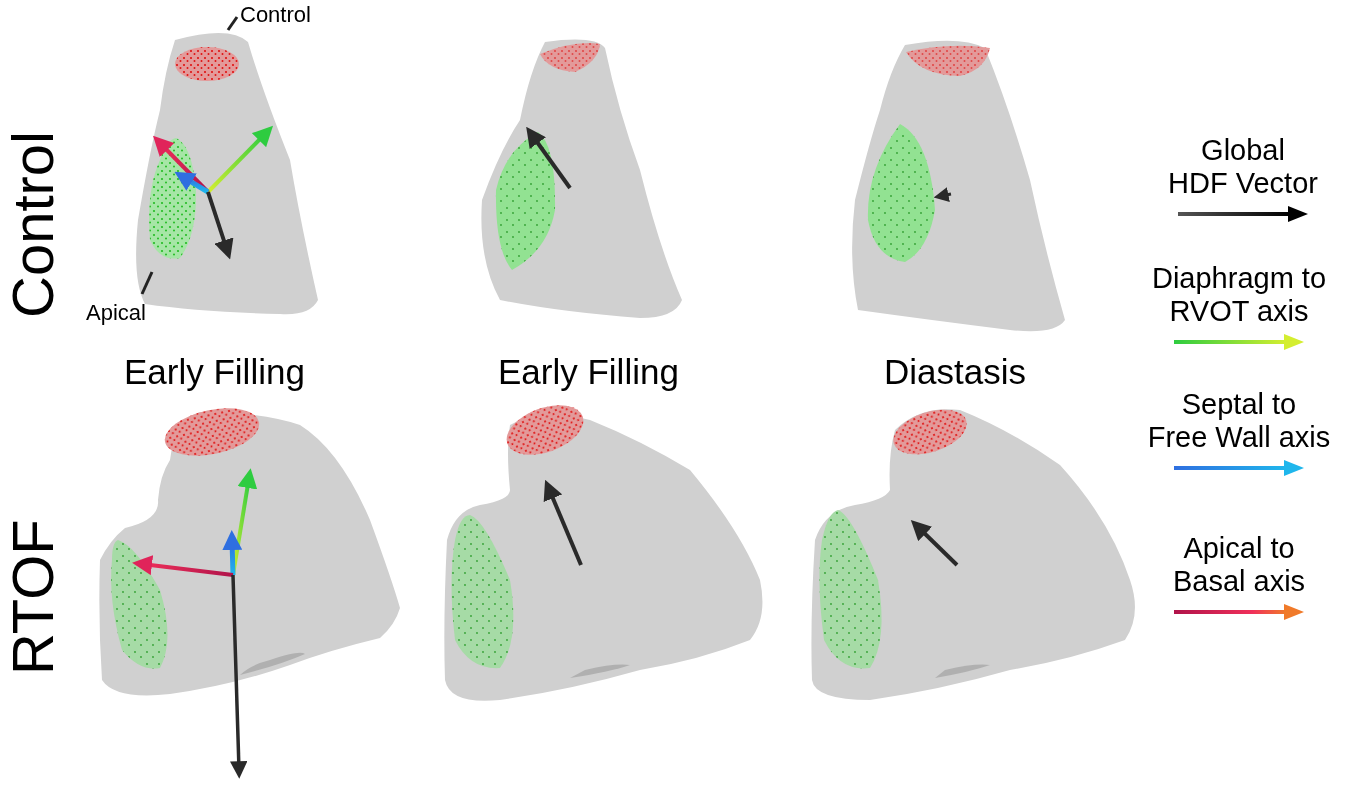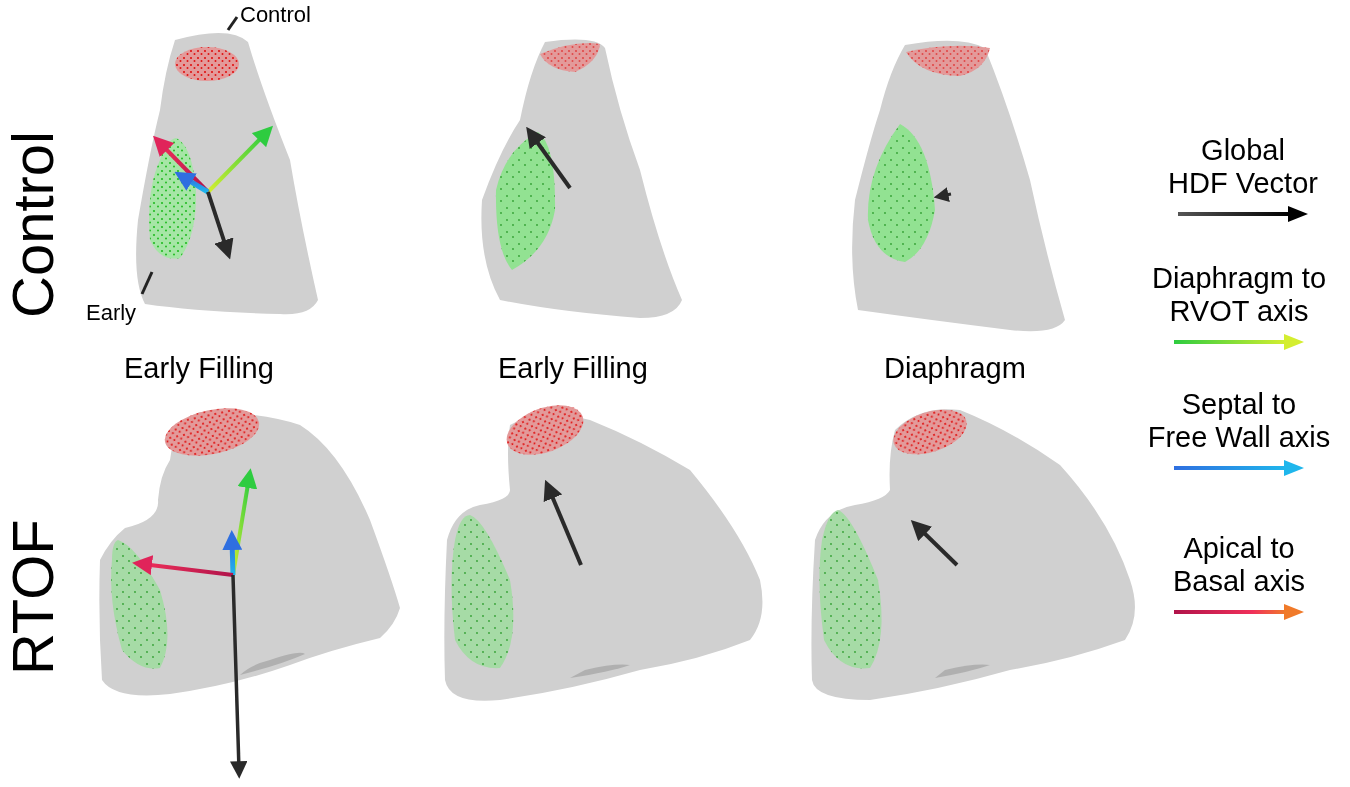--- a/index.html
+++ b/index.html
@@ -1,20 +1,20 @@
 <!DOCTYPE html>
 <html><head>
 <meta charset="utf-8">
 <style>
   html, body { margin: 0; padding: 0; background: #ffffff; }
   body { width: 1350px; height: 787px; position: relative; overflow: hidden;
          font-family: "Liberation Sans", sans-serif; color: #000; }
   .row-label { position: absolute; font-size: 58px; line-height: 1; transform-origin: left top;
                transform: rotate(-90deg); white-space: nowrap; }
-  .phase-label { position: absolute; font-size: 29px; white-space: nowrap; text-align: center; }
+  .phase-label { position: absolute; font-size: 35px; white-space: nowrap; text-align: center; }
   .legend-item { position: absolute; text-align: center; font-size: 29px; line-height: 33px; width: 230px; }
   .legend-item svg { display: block; margin: 6px auto 0; }
   .callout { position: absolute; font-size: 22px; white-space: nowrap; }
   svg.stage { position: absolute; left: 0; top: 0; }
 </style>
 </head>
 <body>
 
 <svg class="stage" width="1350" height="787" viewBox="0 0 1350 787">
   <defs>
@@ -119,25 +119,25 @@
     <path d="M838,510 Q852,515 878,580 Q888,640 870,668 Q840,672 824,640 Q816,580 822,540 Q828,512 838,510 Z" fill="#a6dba6"></path>
     <path d="M838,510 Q852,515 878,580 Q888,640 870,668 Q840,672 824,640 Q816,580 822,540 Q828,512 838,510 Z" fill="url(#dotsGreenSparse)"></path>
     <line x1="957" y1="565" x2="918" y2="527" stroke="#2a2a2a" stroke-width="4" marker-end="url(#ahBlack)"></line>
   </g>
 </svg>
 
 <div class="row-label" style="left:4px; top:318px;">Control</div>
 <div class="row-label" style="left:4px; top:675px;">RTOF</div>
 
 <div class="callout" style="left:240px; top:2px;">Control</div>
-<div class="callout" style="left:86px; top:300px;">Early</div>
+<div class="callout" style="left:86px; top:300px;">Apical</div>
 
 <div class="phase-label" style="left:124px; top:352px;">Early Filling</div>
 <div class="phase-label" style="left:498px; top:352px;">Early Filling</div>
-<div class="phase-label" style="left:884px; top:352px;">Diaphragm</div>
+<div class="phase-label" style="left:884px; top:352px;">Diastasis</div>
 
 <div>
   <div class="legend-item" style="left:1128px; top:134px;">
     <div>Global</div>
     <div>HDF Vector</div>
     <svg width="130" height="16">
       <defs>
           <linearGradient id="lg0" x1="0" x2="1">
             <stop offset="0" stop-color="#555"></stop>
             <stop offset="1" stop-color="#000"></stop>

